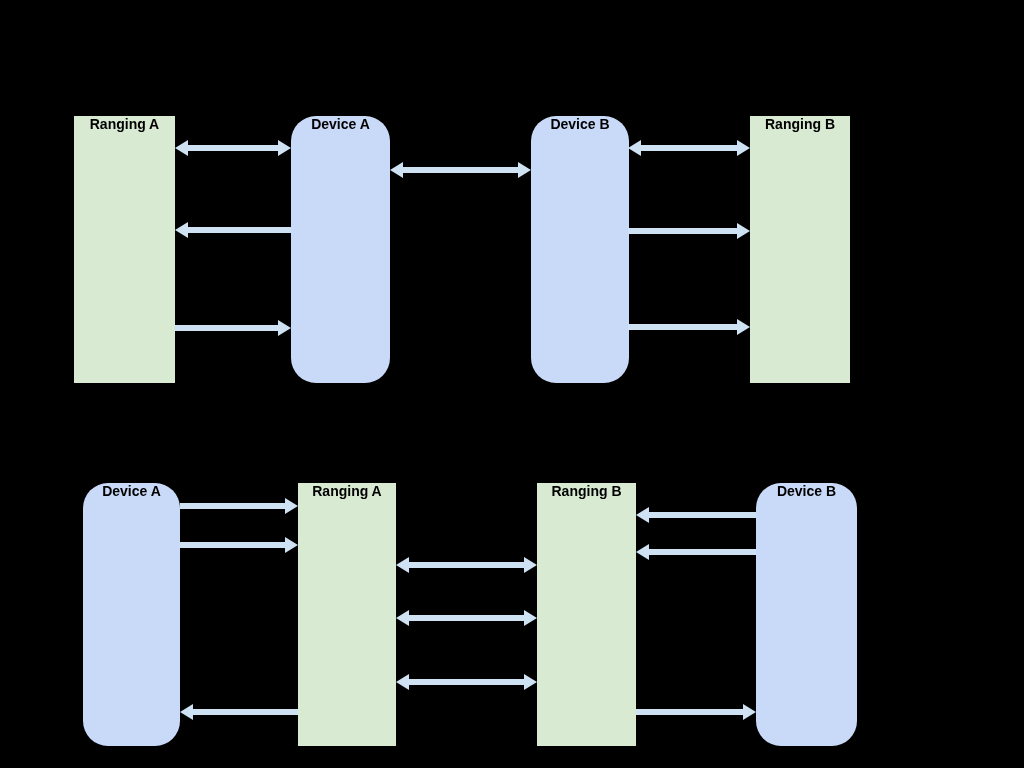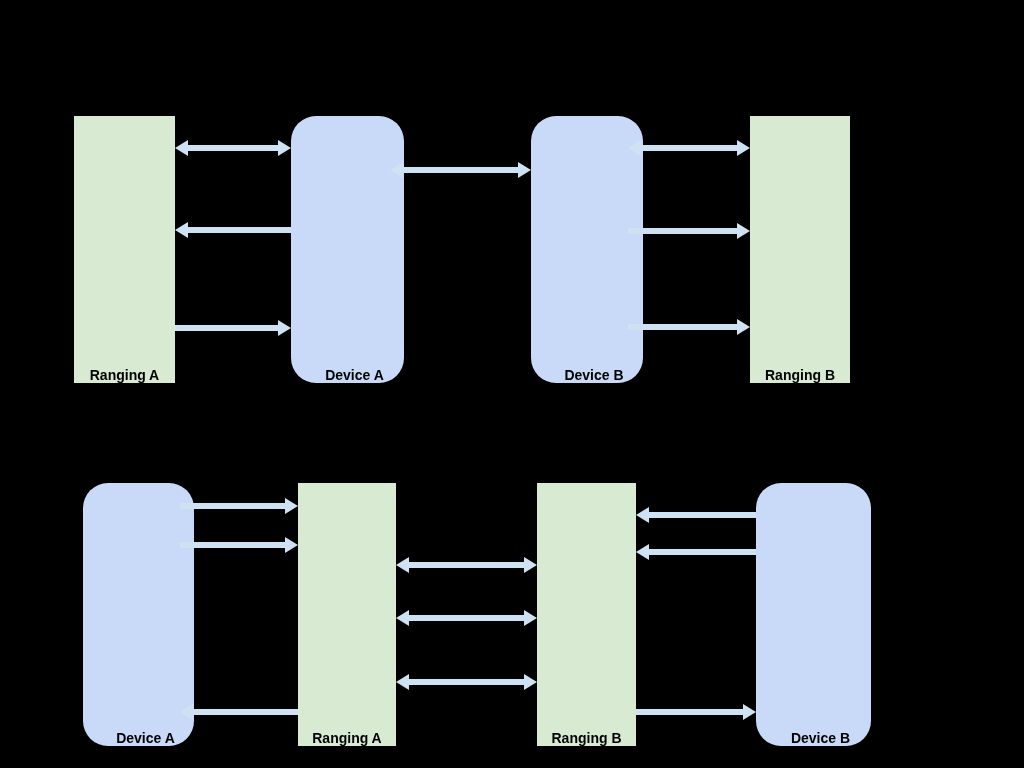--- a/index.html
+++ b/index.html
@@ -11,31 +11,30 @@
     position: relative;
     width: 1024px;
     height: 768px;
     background: var(--background, #000);
     overflow: hidden;
     font-family: "Liberation Sans", sans-serif;
   }
   .box {
     position: absolute;
     display: flex;
-    align-items: flex-end;
+    align-items: flex-start;
     justify-content: center;
     text-align: center;
     font-size: 14px;
     font-weight: 700;
     color: var(--label, #000);
   }
   .box.device {
     background: var(--device_fill, #c9daf8);
     border-radius: 25px;
-    padding-left: 14px;
   }
   .box.ranging {
     background: var(--ranging_fill, #d9ead3);
     border-radius: 0;
   }
   .arrow {
     position: absolute;
     height: 6px;
     background: var(--arrow, #cfe2f3);
   }

